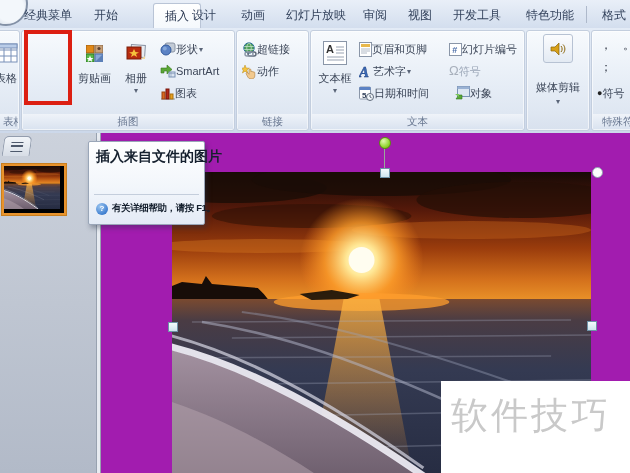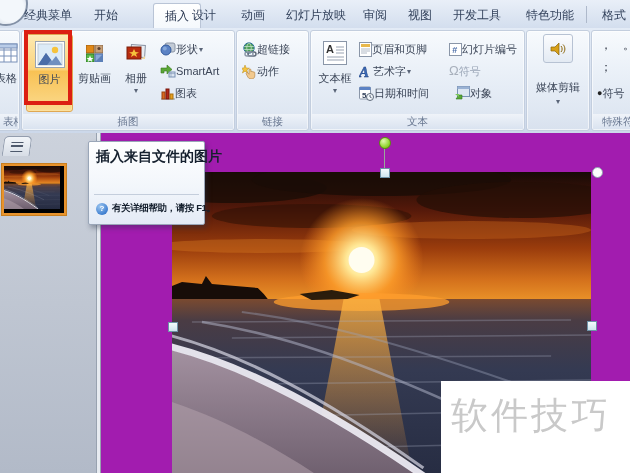--- a/index.html
+++ b/index.html
@@ -179,32 +179,20 @@
               <path d="M1,7 h20 M1,13 h20 M8,1 v18 M15,1 v18" stroke="#7890b8" fill="none"></path>
               <rect x="1" y="1" width="20" height="4" fill="#b9cce8" stroke="#7890b8"></rect>
             </svg>
         </span>
         <span class="bl" style="margin-left:22px">表格</span>
       </div>
       <div class="glabel" style="text-align:left;padding-left:31px">表格</div>
     </div>
 
     <div class="group" style="left:21px;width:212px">
-      <div class="bbtn hl" style="left:4px;width:45px">
-        <span class="ic">
-          <svg width="30" height="27" viewBox="0 0 30 27">
-              <rect x="0.5" y="0.5" width="29" height="26" fill="#fdfdfb" stroke="#9aa4b2"></rect>
-              <rect x="3" y="3" width="24" height="21" fill="#dcebf7" stroke="#c0ccd8"></rect>
-              <circle cx="20" cy="9" r="3.2" fill="#f6c33c"></circle>
-              <path d="M3,24 L11,12 L17,20 L21,15 L27,24 Z" fill="#6f8fc0"></path>
-              <path d="M3,24 L11,12 L16,19 L12,24 Z" fill="#4a6da8"></path>
-            </svg>
-        </span>
-        <span class="bl">图片</span>
-      </div>
       <div class="bbtn" style="left:52px;width:41px">
         <span class="ic">
           <svg width="17" height="17" viewBox="0 0 17 17">
               <rect x="0" y="0" width="8" height="8" fill="#e08818" stroke="#9c5c10"></rect>
               <rect x="9" y="0" width="8" height="8" fill="#c8a078" stroke="#8a6848"></rect>
               <circle cx="13" cy="3.5" r="1.6" fill="#5c4030"></circle>
               <rect x="0" y="9" width="8" height="8" fill="#58b848" stroke="#2f7a24"></rect>
               <path d="M4,10.5 L5,13 L7.5,13 L5.5,14.5 L6.3,17 L4,15.5 L1.7,17 L2.5,14.5 L0.5,13 L3,13 Z" fill="#fff"></path>
               <rect x="9" y="9" width="8" height="8" fill="#88a8d8" stroke="#4a6da8"></rect>
               <path d="M9,17 L17,9 L17,17 Z" fill="#5c80b8"></path>

